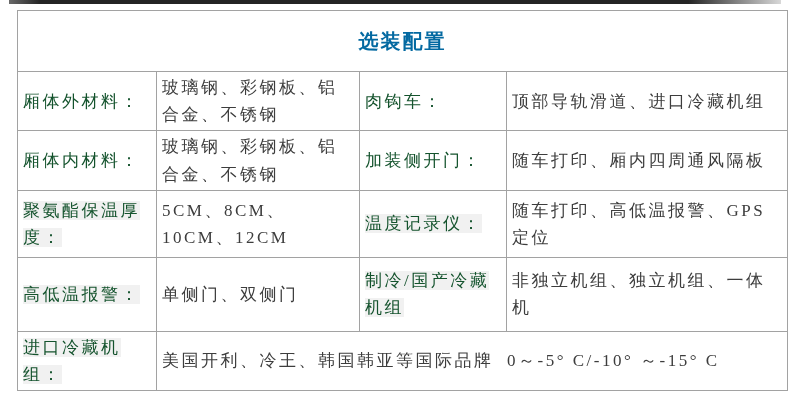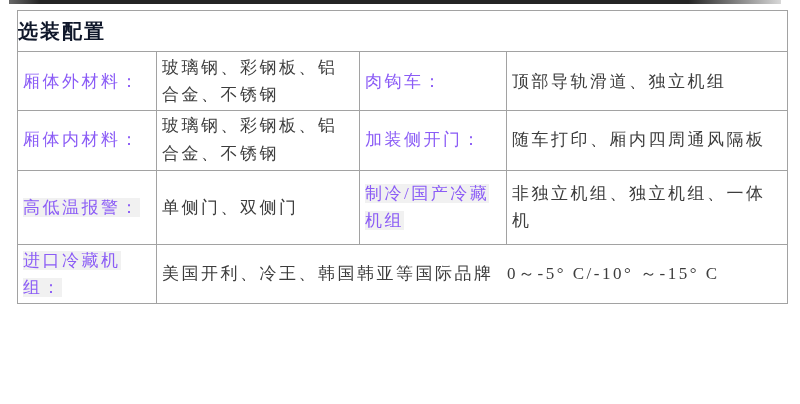--- a/index.html
+++ b/index.html
@@ -36,30 +36,31 @@
     vertical-align: middle;
     font-size: 17px;
     letter-spacing: 2.5px;
     line-height: 1.6;
     padding: 2px 8px 2px 5px;
     overflow: hidden;
   }
   .spec-table td.title-cell {
     font-size: 20px;
     font-weight: bold;
+    text-align: center;
     letter-spacing: 2px;
-    color: #0f172a;
-    padding: 4px 0;
+    color: #0369a1;
+    padding: 14px 0;
   }
-  .spec-table .label-cell { color: #8b5cf6; }
+  .spec-table .label-cell { color: #14532d; }
   .spec-table .value-cell { white-space: pre-wrap; word-break: normal; }
   .hl { background: #f1f1f1; }
   tr.r0 { height: 37px; }
   tr.r1 { height: 51px; }
-  tr.r2 { height: 52px; font-family: Liberation Mono, monospace; }
+  tr.r2 { height: 52px; }
   tr.r3 { height: 67px; }
   tr.r4 { height: 74px; }
   tr.r5 { height: 54px; }
   tr.r6 { height: 42px; }
 </style>
 </head>
 <body>
 
 <div class="top-bar"></div>
 
@@ -71,27 +72,33 @@
     <col style="width:281px">
   </colgroup>
   <tbody>
     <tr class="r0">
       <td class="title-cell" colspan="4">选装配置</td>
     </tr>
     <tr class="r1">
       <td class="label-cell"><span>厢体外材料：</span></td>
       <td class="value-cell">玻璃钢、彩钢板、铝合金、不锈钢</td>
       <td class="label-cell"><span>肉钩车：</span></td>
-      <td class="value-cell">顶部导轨滑道、独立机组</td>
+      <td class="value-cell">顶部导轨滑道、进口冷藏机组</td>
     </tr>
     <tr class="r2">
       <td class="label-cell"><span>厢体内材料：</span></td>
       <td class="value-cell">玻璃钢、彩钢板、铝合金、不锈钢</td>
       <td class="label-cell"><span>加装侧开门：</span></td>
       <td class="value-cell">随车打印、厢内四周通风隔板</td>
+    </tr>
+    <tr class="r3">
+      <td class="label-cell"><span class="hl">聚氨酯保温厚度：</span></td>
+      <td class="value-cell">5CM、8CM、10CM、12CM</td>
+      <td class="label-cell"><span class="hl">温度记录仪：</span></td>
+      <td class="value-cell">随车打印、高低温报警、GPS定位</td>
     </tr>
     <tr class="r4">
       <td class="label-cell"><span class="hl">高低温报警：</span></td>
       <td class="value-cell">单侧门、双侧门</td>
       <td class="label-cell"><span class="hl">制冷/国产冷藏机组</span></td>
       <td class="value-cell">非独立机组、独立机组、一体机</td>
     </tr>
     <tr class="r6">
       <td class="label-cell"><span class="hl">进口冷藏机组：</span></td>
       <td class="value-cell" colspan="3">美国开利、冷王、韩国韩亚等国际品牌  0～-5° C/-10° ～-15° C</td>

